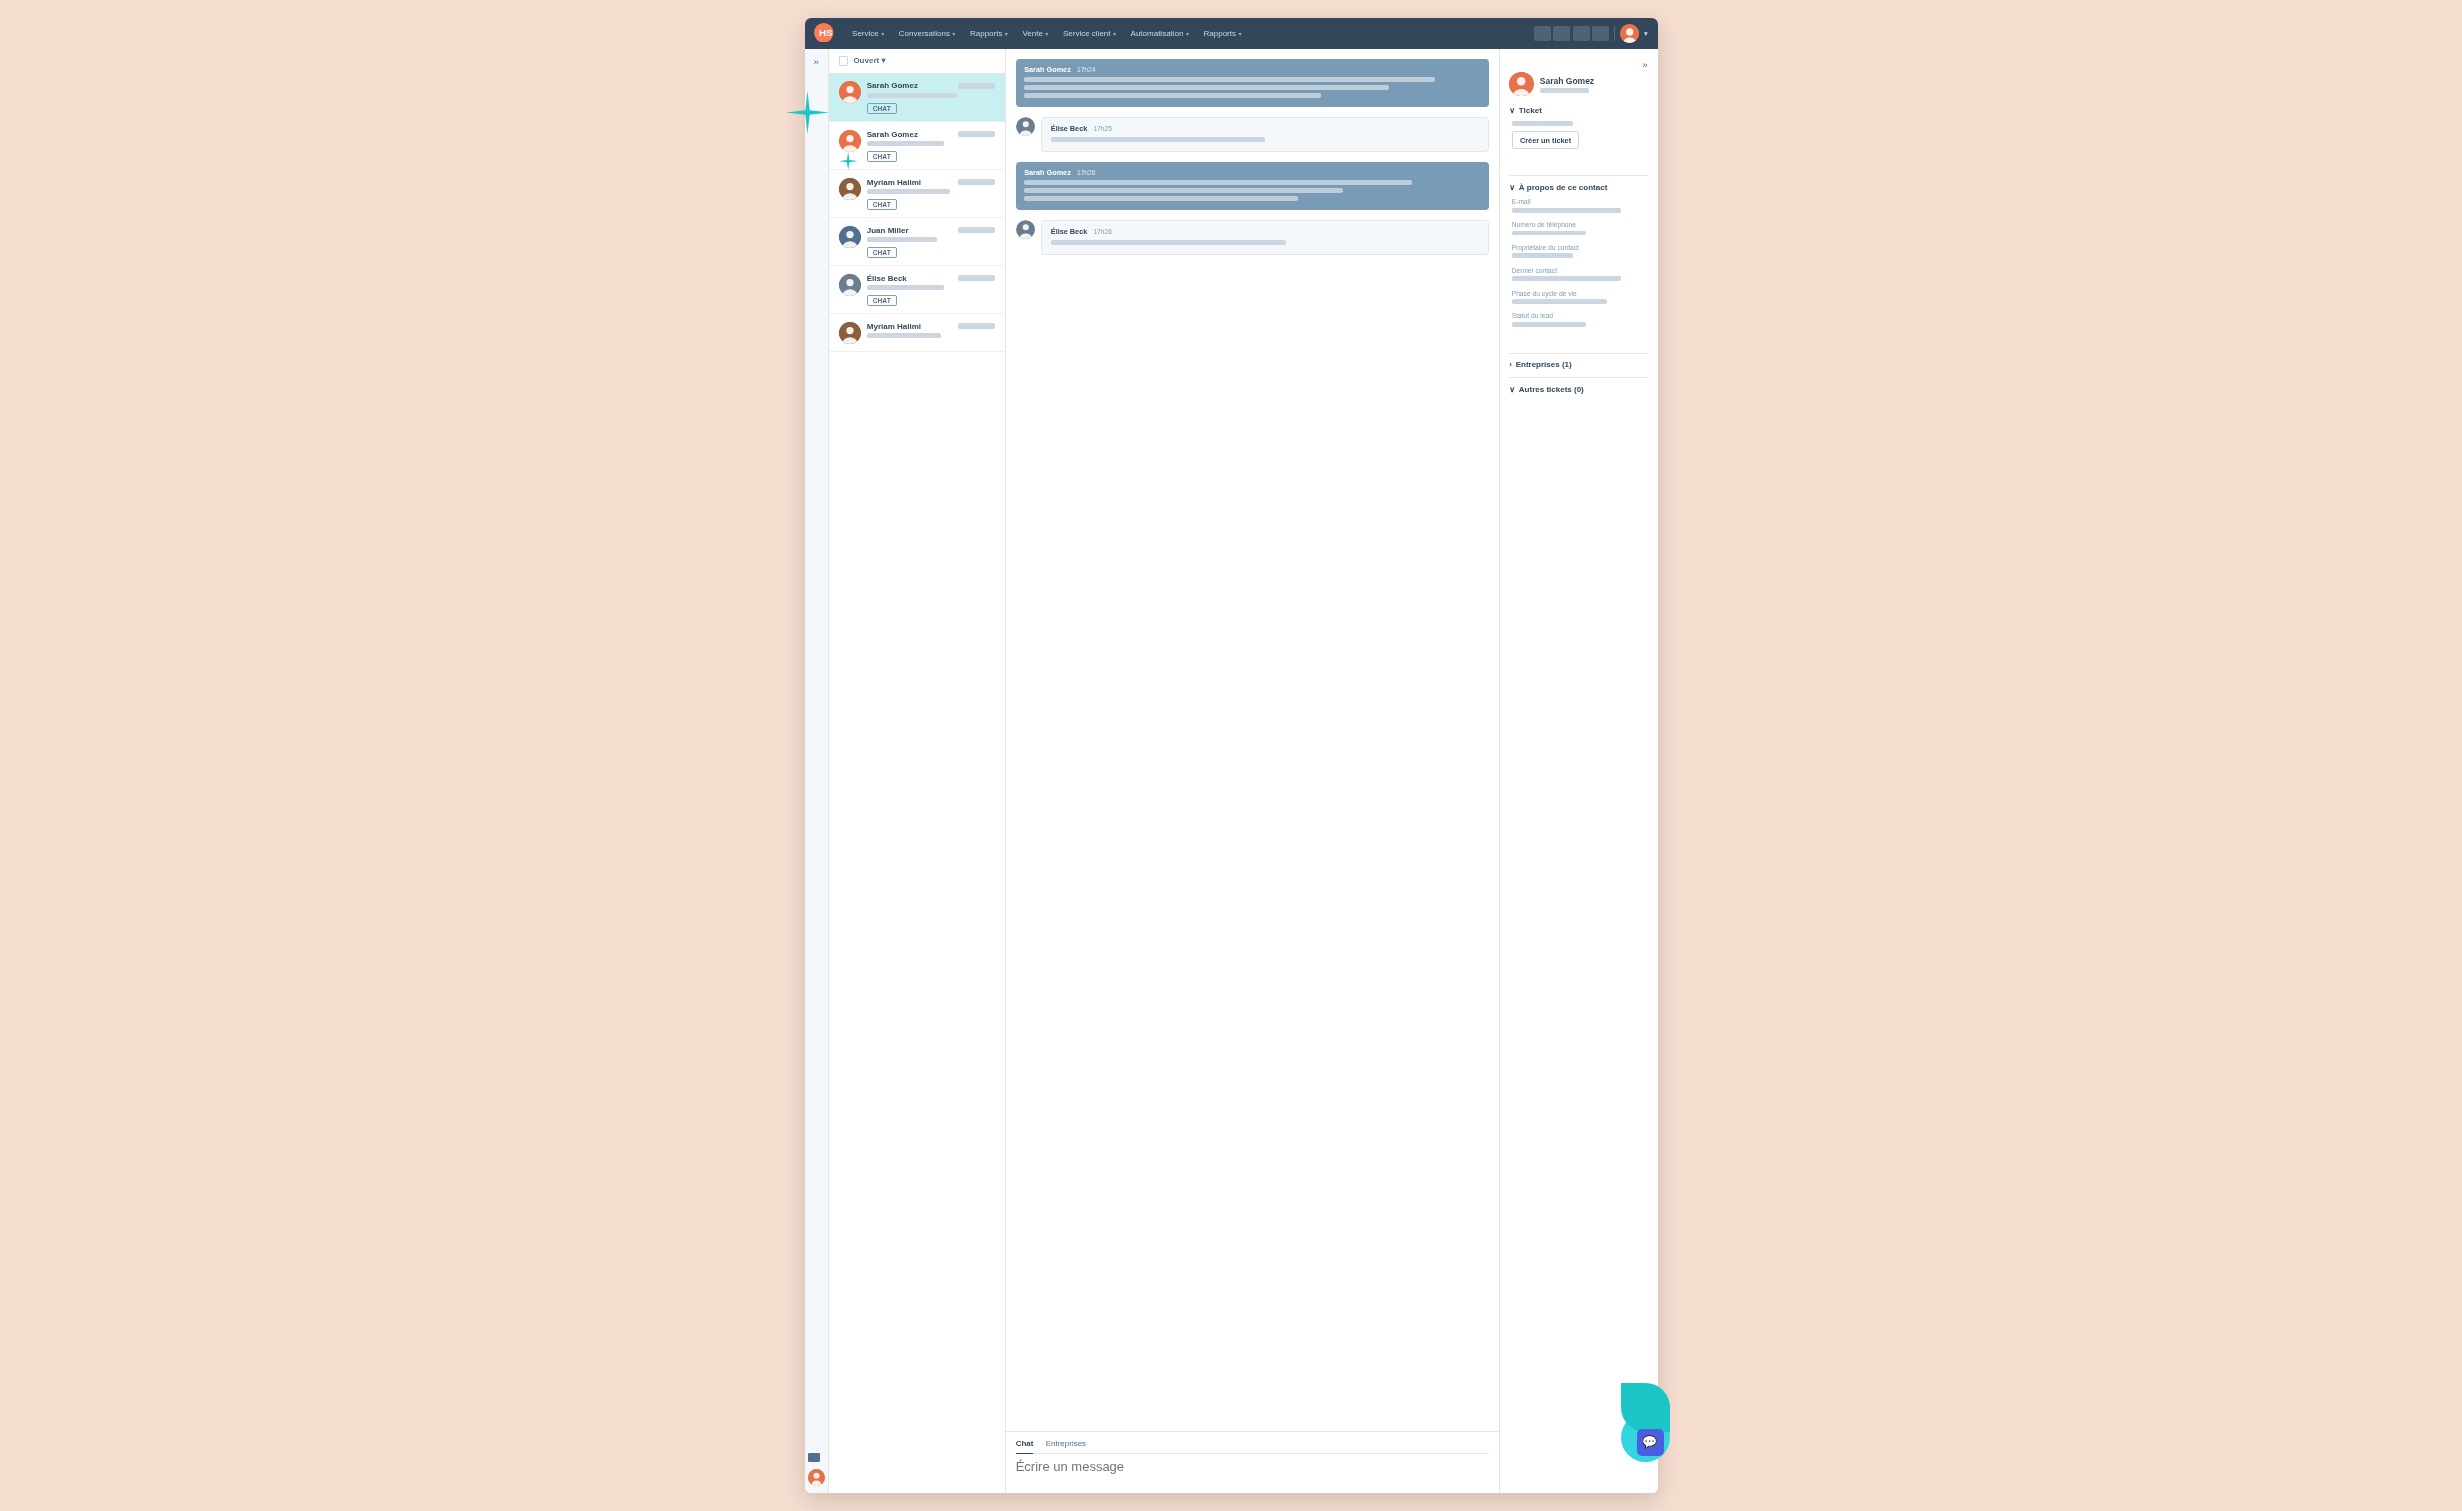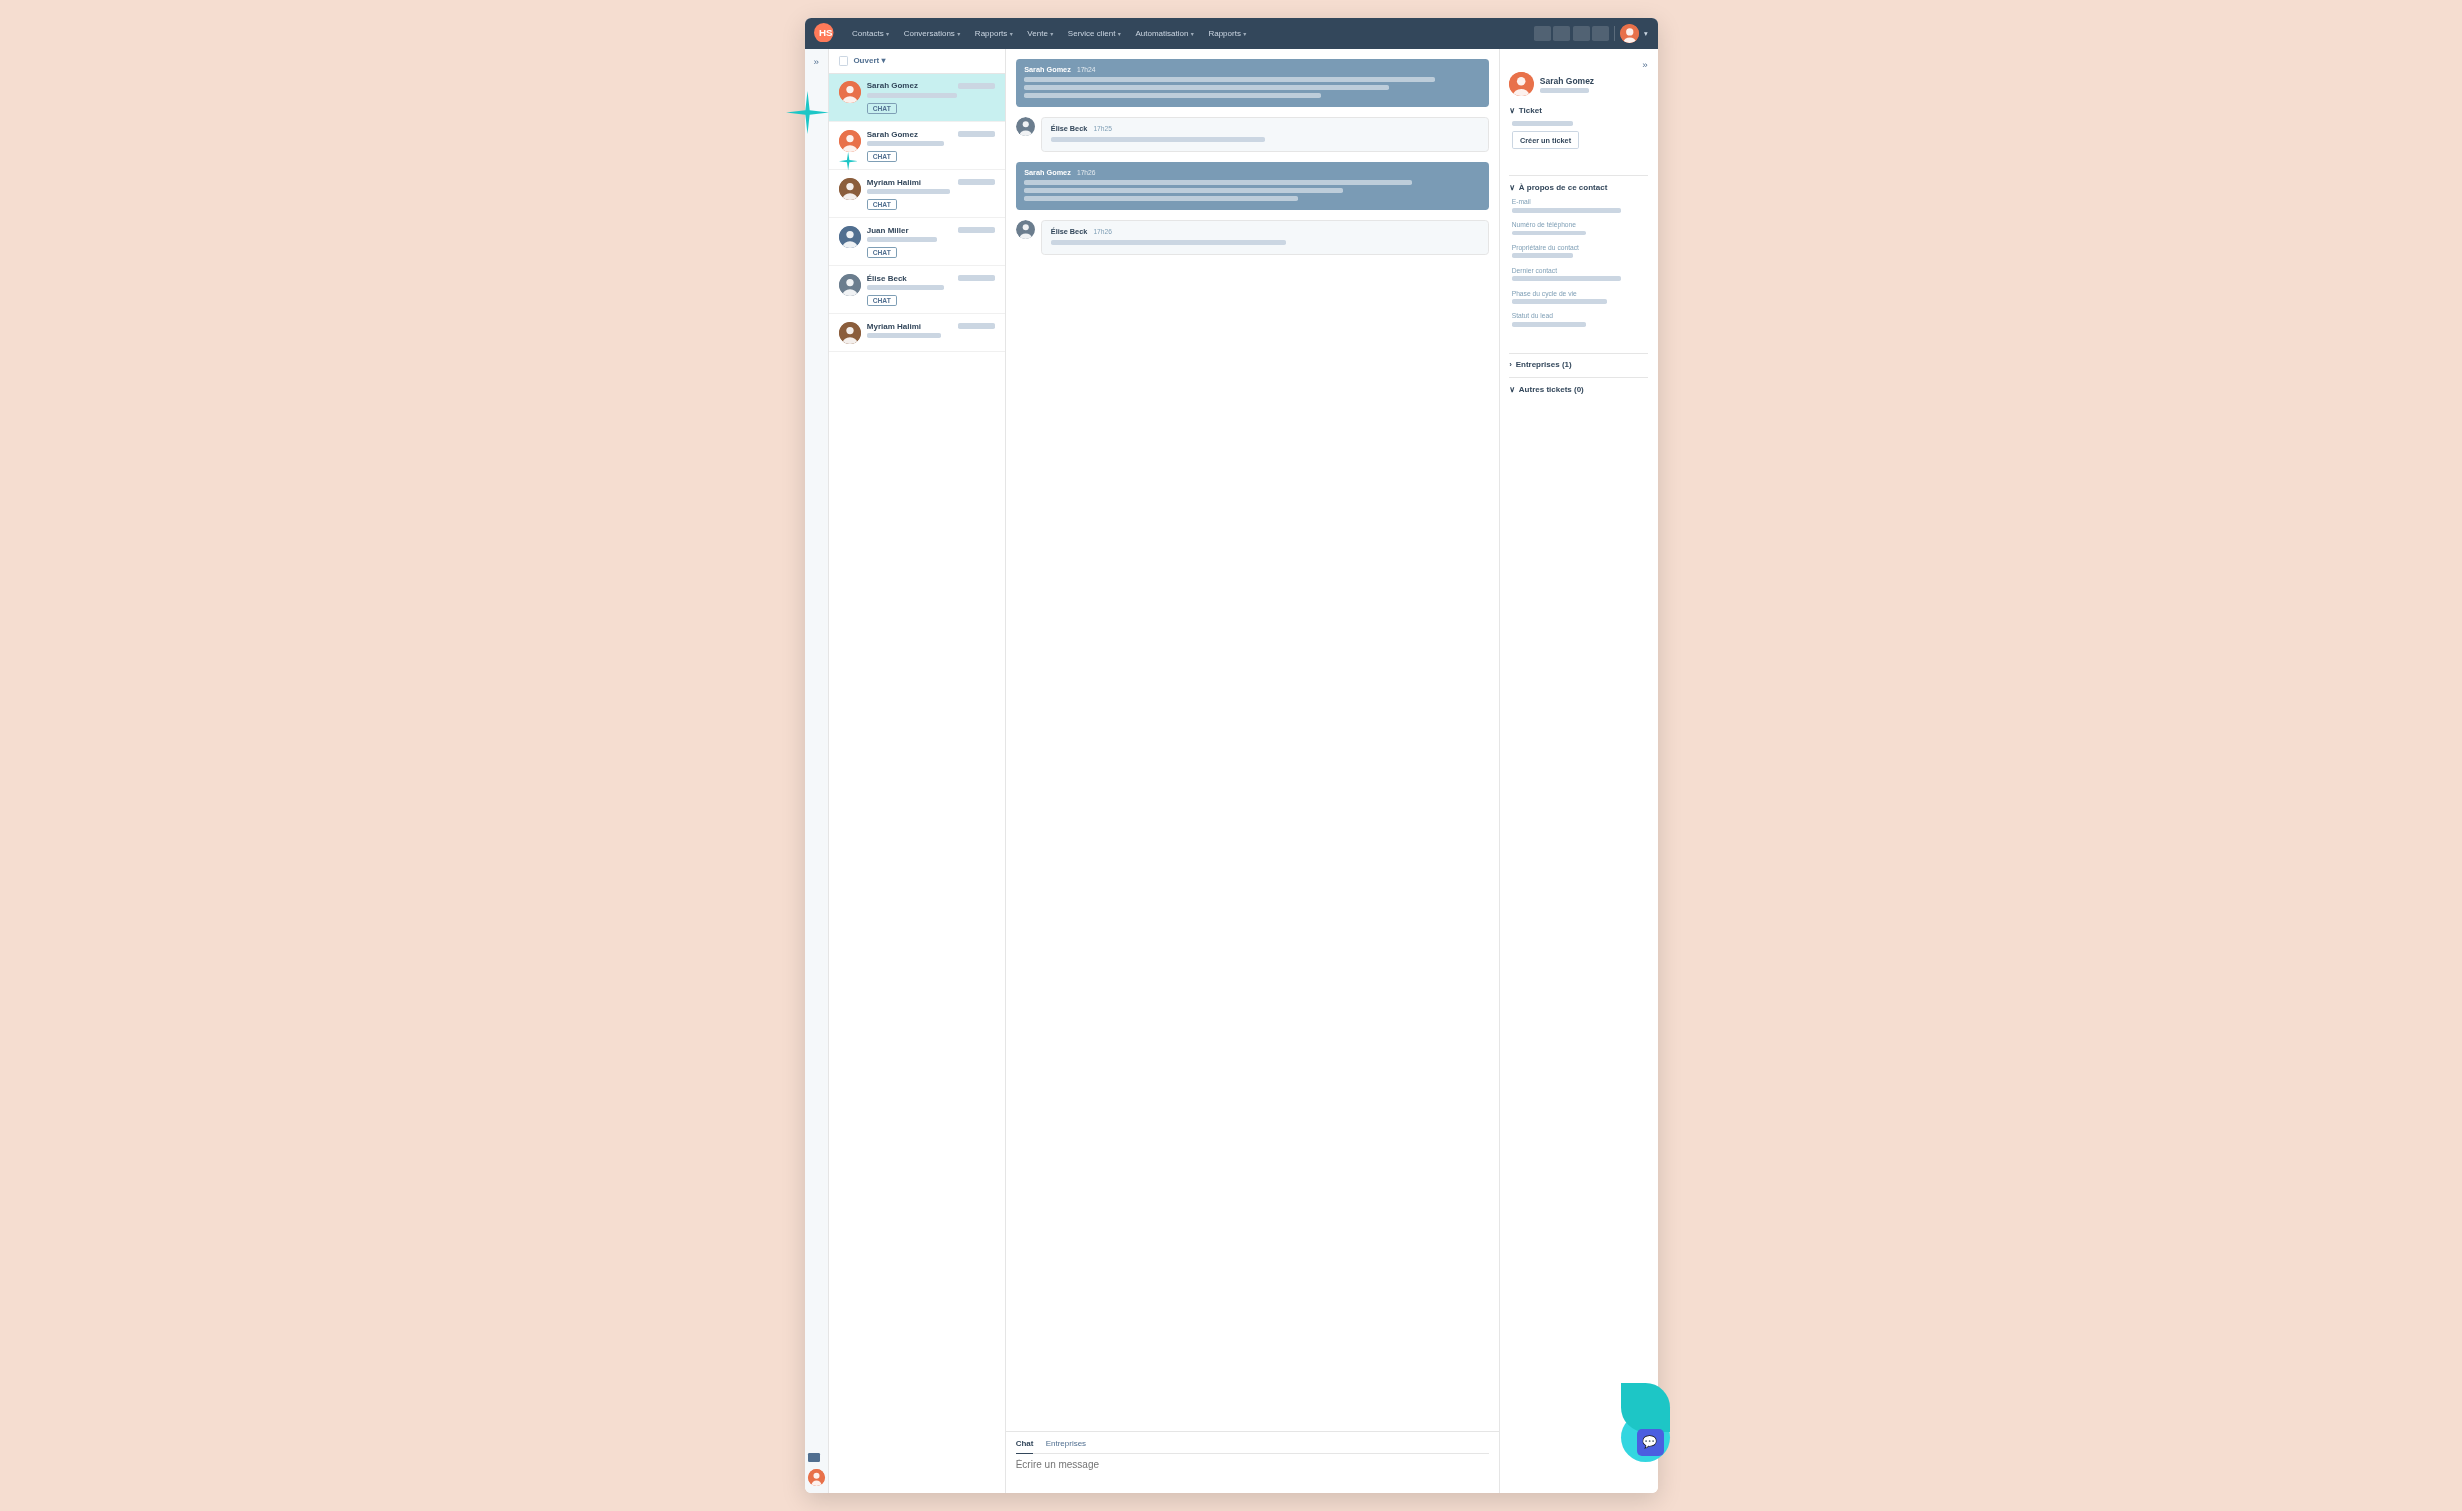--- a/index.html
+++ b/index.html
@@ -416,21 +416,21 @@
       color: #33475b;
       font-weight: 600;
       border-bottom: 1.2px solid #33475b;
       margin-bottom: -1.2px;
     }
     .chat-input-box {
       width: 100%;
       height: 24.4px;
       border: none;
       outline: none;
-      font-size: 10px;
+      font-size: 13px;
       color: #aaa;
       resize: none;
       font-family: inherit;
     }
 
     
     .right-panel {
       width: 158px;
       background: #fff;
       overflow-y: auto;
@@ -573,21 +573,21 @@
 
     <nav class="top-nav">
       <div class="nav-logo">
         <svg viewBox="0 0 32 32" xmlns="http://www.w3.org/2000/svg">
           <circle cx="16" cy="16" r="16" fill="#ff7a59"></circle>
           <text x="8" y="22" font-size="16" fill="white" font-weight="bold">HS</text>
         </svg>
       </div>
       <div class="nav-items">
         <div class="nav-item">
-          <span>Contacts</span>
+          <span>Service</span>
           <span class="nav-chevron">▾</span>
         </div>
         <div class="nav-item">
           <span>Conversations</span>
           <span class="nav-chevron">▾</span>
         </div>
         <div class="nav-item">
           <span>Rapports</span>
           <span class="nav-chevron">▾</span>
         </div>

